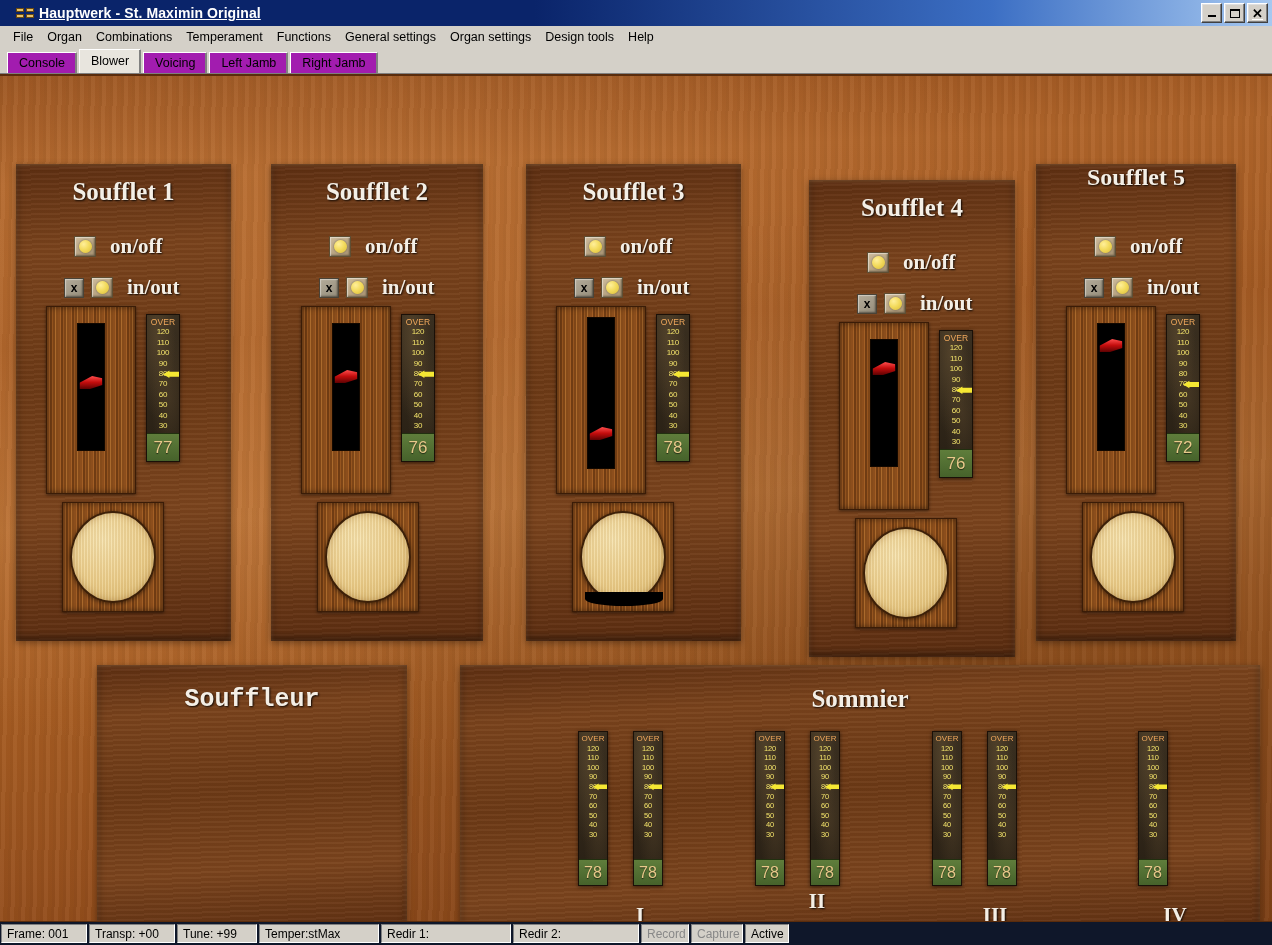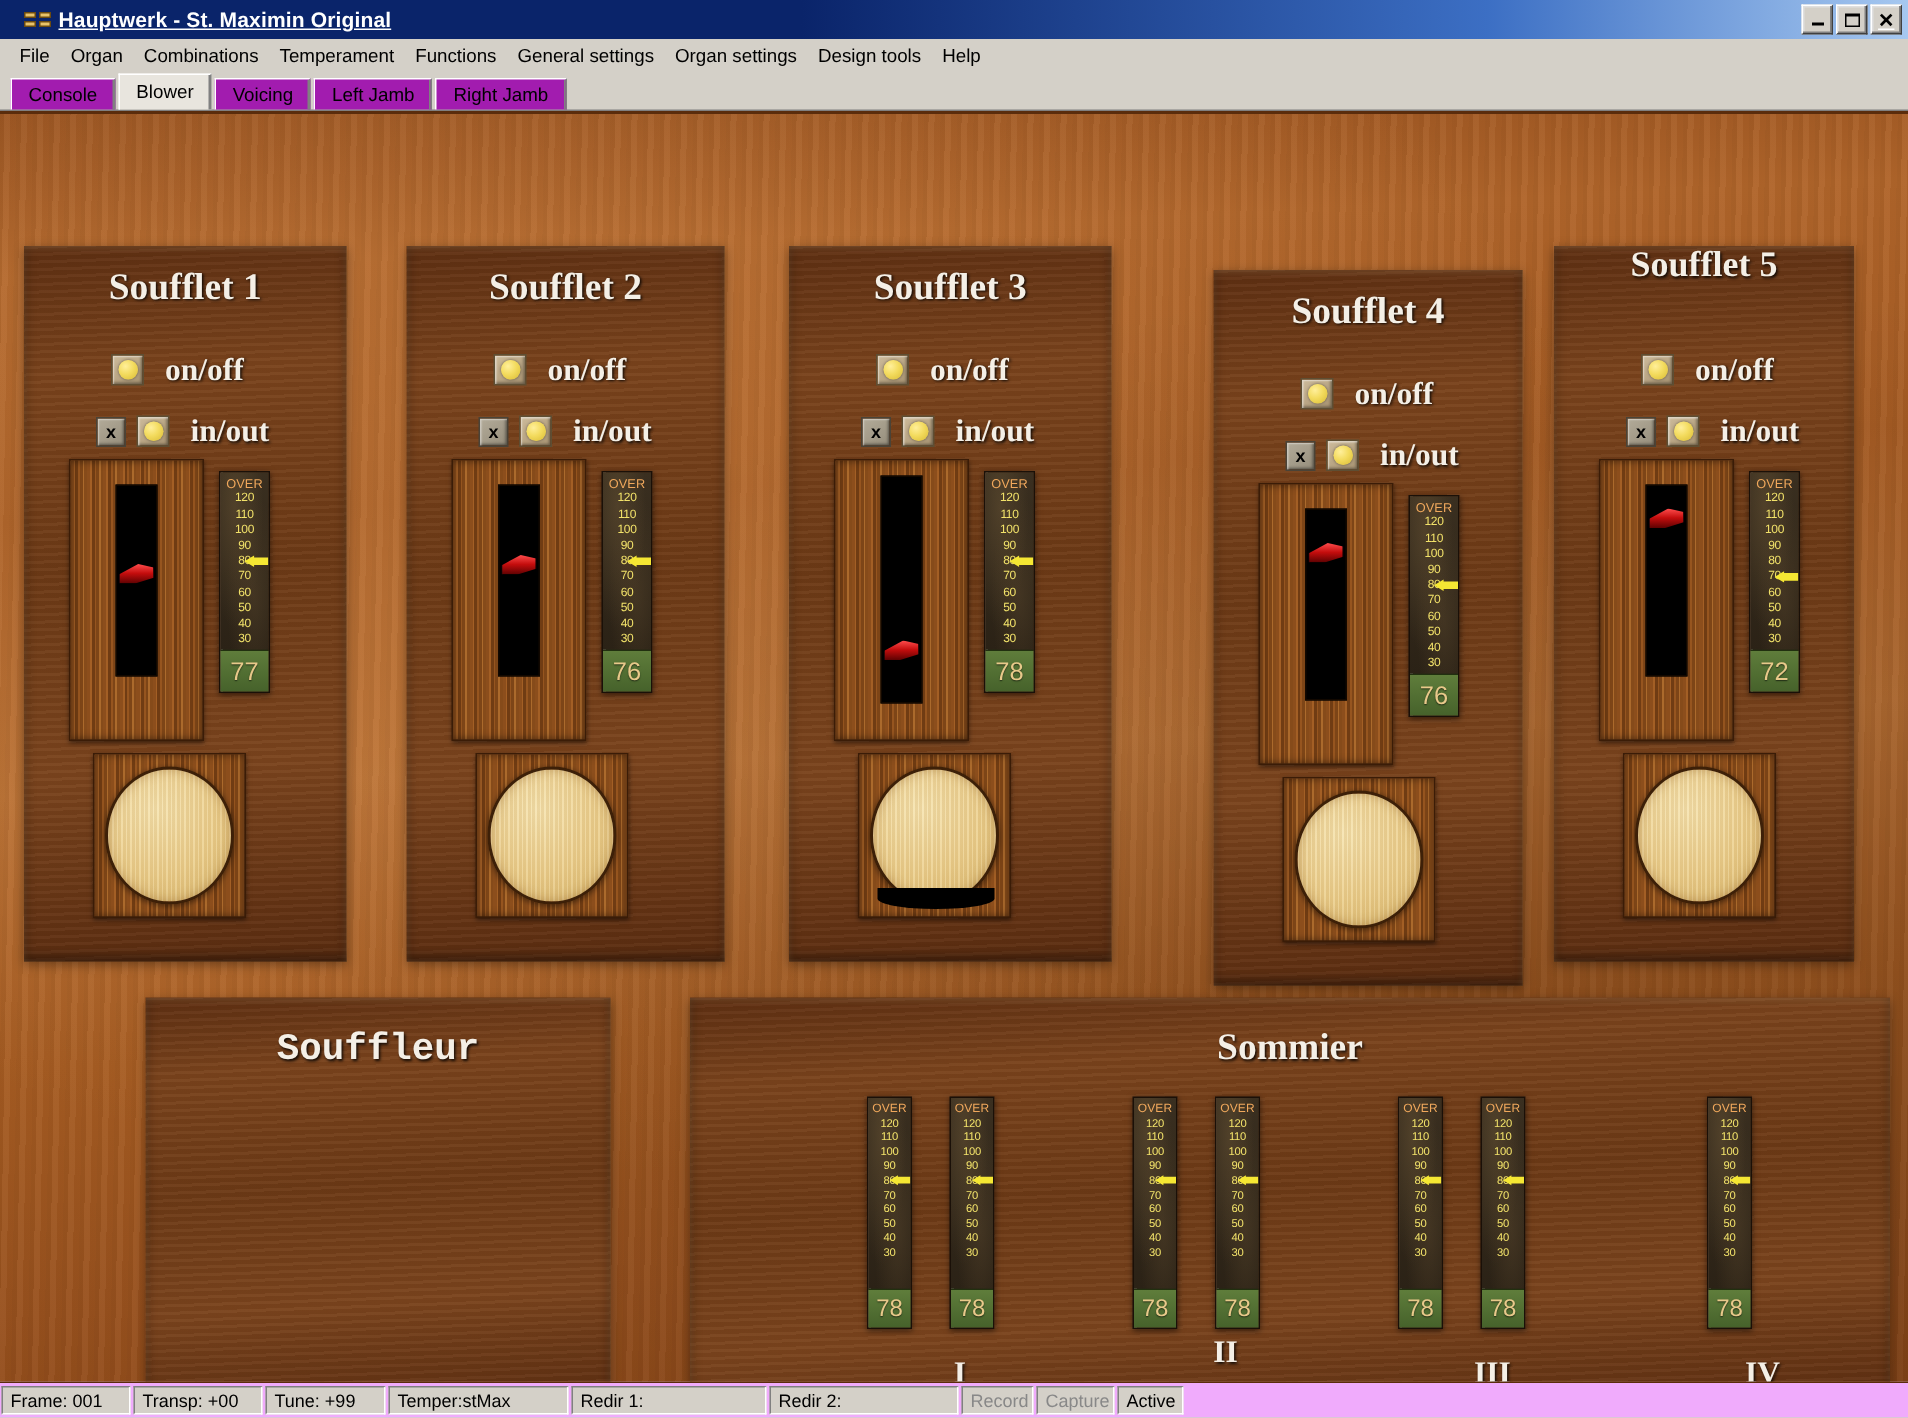--- a/index.html
+++ b/index.html
@@ -218,21 +218,21 @@
     color: #f6f2e9; text-shadow: 1px 1px 2px rgba(0,0,0,.9);
   }
   .sommier-group-label {
     position: absolute; text-align: center;
     font-family: "Liberation Serif", serif; font-weight: bold; font-size: 21px;
     color: #f4efe6; text-shadow: 1px 1px 2px rgba(0,0,0,.85);
   }
 
   
   #statusbar {
-    height: 24px; flex: 0 0 24px; background: #f0abfc;
+    height: 24px; flex: 0 0 24px; background: #0f172a;
     display: flex; align-items: stretch; padding: 2px 1px; gap: 2px;
     border-top: 1px solid #5a2c0c;
   }
   .status-cell {
     border: 1px solid #808080; border-right-color: #fff; border-bottom-color: #fff;
     background: #d4d0c8; display: flex; align-items: center;
     padding: 0 5px; font-size: 12px; color: #000; white-space: nowrap;
   }
   .status-cell.dim { color: #888; }
 </style>

